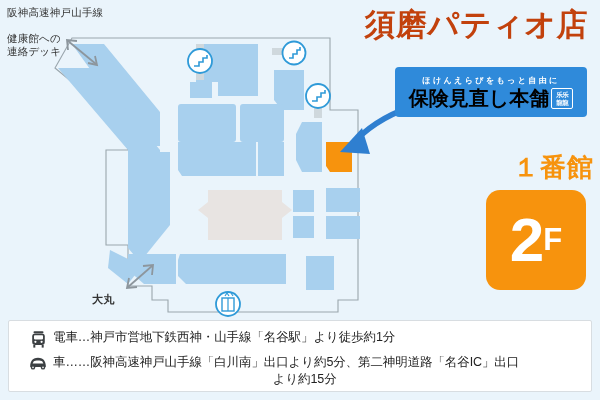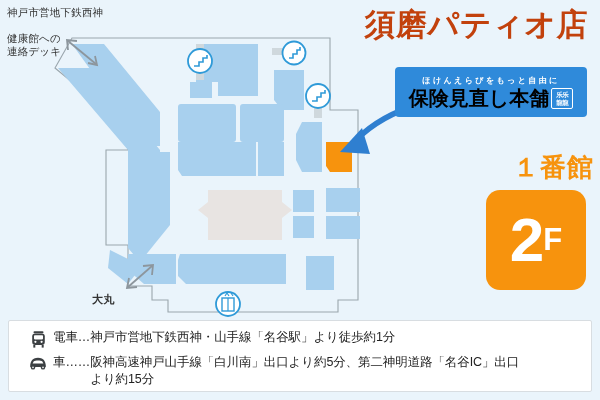--- a/index.html
+++ b/index.html
@@ -116,20 +116,21 @@
 
   
   #info-bar{
     position:absolute;left:8px;top:320px;
     width:584px;height:72px;
     background:#ffffff;
     border:1px solid #d8dde1;
     border-radius:2px;
     box-sizing:border-box;
     padding:8px 0 0 0;
+    text-align:center;
   }
   .info-row{
     display:flex;align-items:flex-start;
     padding:0 0 0 14px;
     margin-bottom:5px;
   }
   .info-icon{
     width:30px;flex:0 0 30px;
     display:flex;align-items:flex-start;justify-content:center;
     padding-top:1px;
@@ -227,21 +228,21 @@
         <polyline points="129,278 127,288 137,287"></polyline>
         <polyline points="143,266 153,265 152,275"></polyline>
       </g>
 
       <g>
         <path d="M 420,104 C 392,112 372,124 356,140" fill="none" stroke="#2f7fd0" stroke-width="5.5" stroke-linecap="round"></path>
         <polygon points="362,128 340,152 370,154" fill="#2f7fd0"></polygon>
       </g>
     </svg>
 
-    <div id="deck-label-1" class="deck-label">神戸市営地下鉄西神</div>
+    <div id="deck-label-1" class="deck-label">阪神高速神戸山手線</div>
     <div id="deck-label-2" class="deck-label">健康館への
 連絡デッキ</div>
     <div id="daimaru-label">大丸</div>
   </div>
 
   <div id="store-title">須磨パティオ店</div>
 
   <div id="logo-box">
     <div id="logo-tagline">ほけんえらびをもっと自由に</div>
     <div id="logo-main-row">

